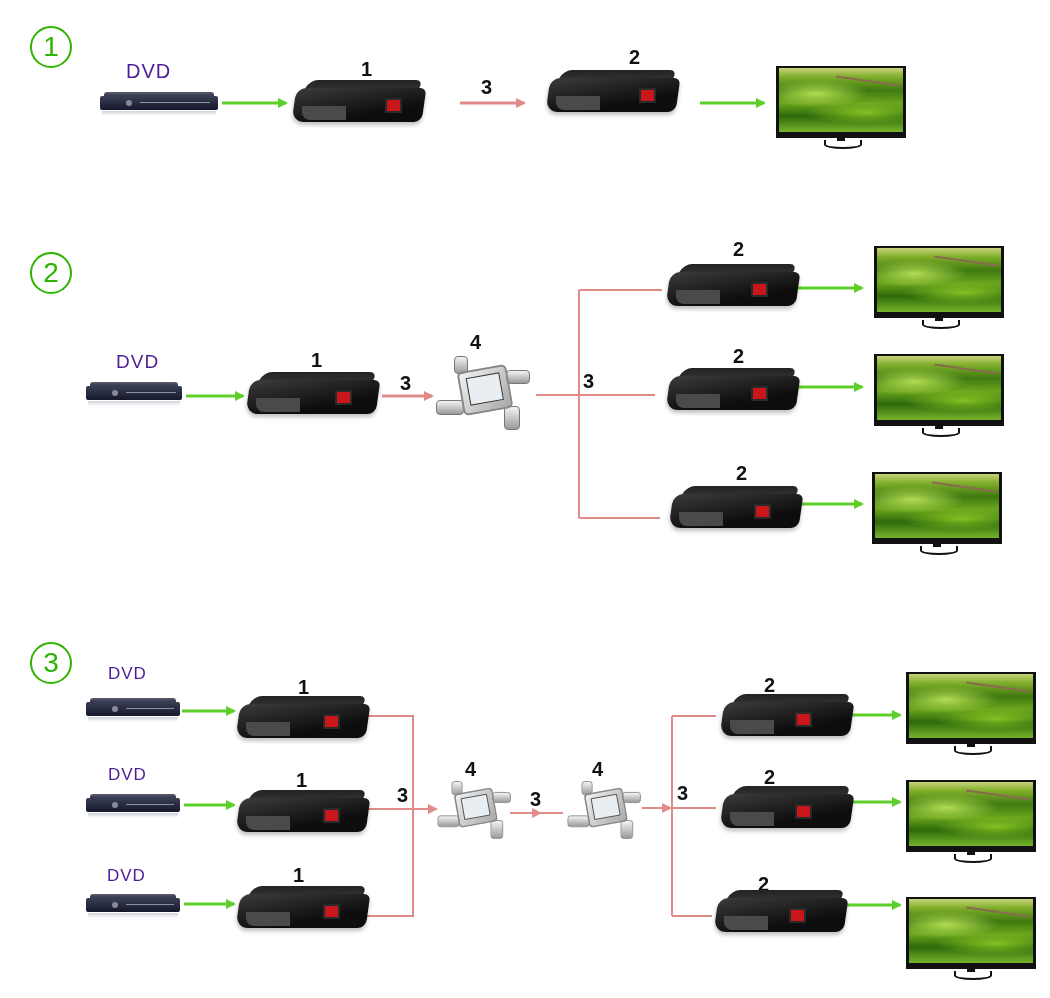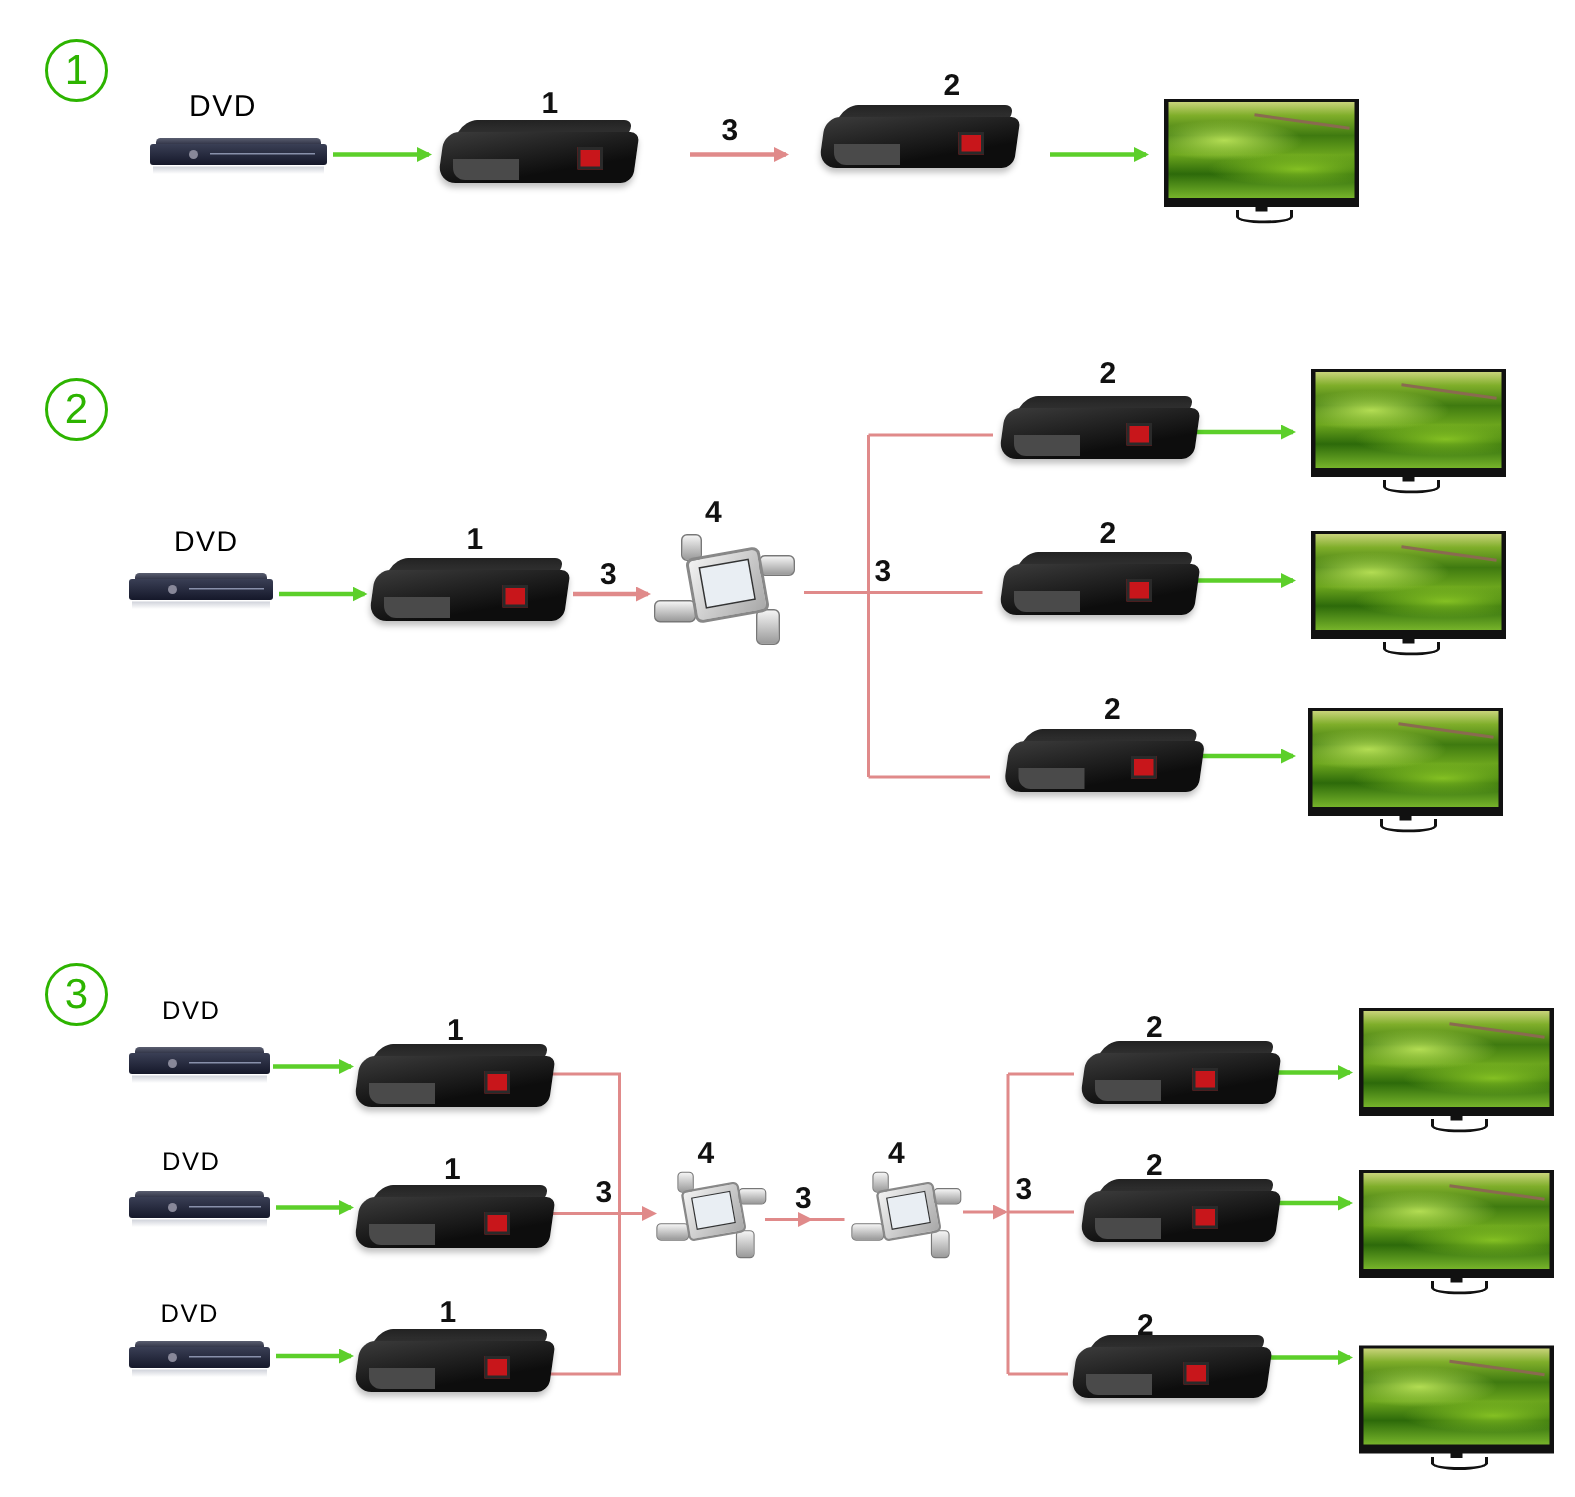--- a/index.html
+++ b/index.html
@@ -1,18 +1,18 @@
 <!DOCTYPE html>
 <html><head>
 <meta charset="utf-8">
 <style>
   html,body{margin:0;padding:0;background:#fff;}
   #stage{position:relative;width:1050px;height:998px;overflow:hidden;background:#fff;font-family:"Liberation Sans",sans-serif;}
   .badge{position:absolute;width:38px;height:38px;border:2px solid #2db400;border-radius:50%;color:#2db400;font-size:28px;line-height:38px;text-align:center;box-sizing:content-box;}
-  .lbl-dvd{position:absolute;font-size:19px;color:#000000;letter-spacing:1px;}
+  .lbl-dvd{position:absolute;font-size:19px;color:#4c1d95;letter-spacing:1px;}
   .lbl-num{position:absolute;font-size:20px;font-weight:bold;color:#111;}
   svg.wires{position:absolute;left:0;top:0;}
   
   .dvd{position:absolute;width:118px;height:24px;}
   .dvd .body{position:absolute;left:0;top:4px;width:118px;height:14px;background:linear-gradient(#3a3f55,#15182a);border-radius:2px;}
   .dvd .top{position:absolute;left:4px;top:0;width:110px;height:5px;background:linear-gradient(#5a5e70,#2a2d40);border-radius:3px 3px 0 0;}
   .dvd .slot{position:absolute;left:40px;top:10px;width:70px;height:1px;background:#8890aa;}
   .dvd .btn{position:absolute;left:26px;top:8px;width:6px;height:6px;border-radius:50%;background:#889;}
   .dvd .refl{position:absolute;left:2px;top:19px;width:114px;height:5px;background:linear-gradient(#cfd2da,#fff);}
   

